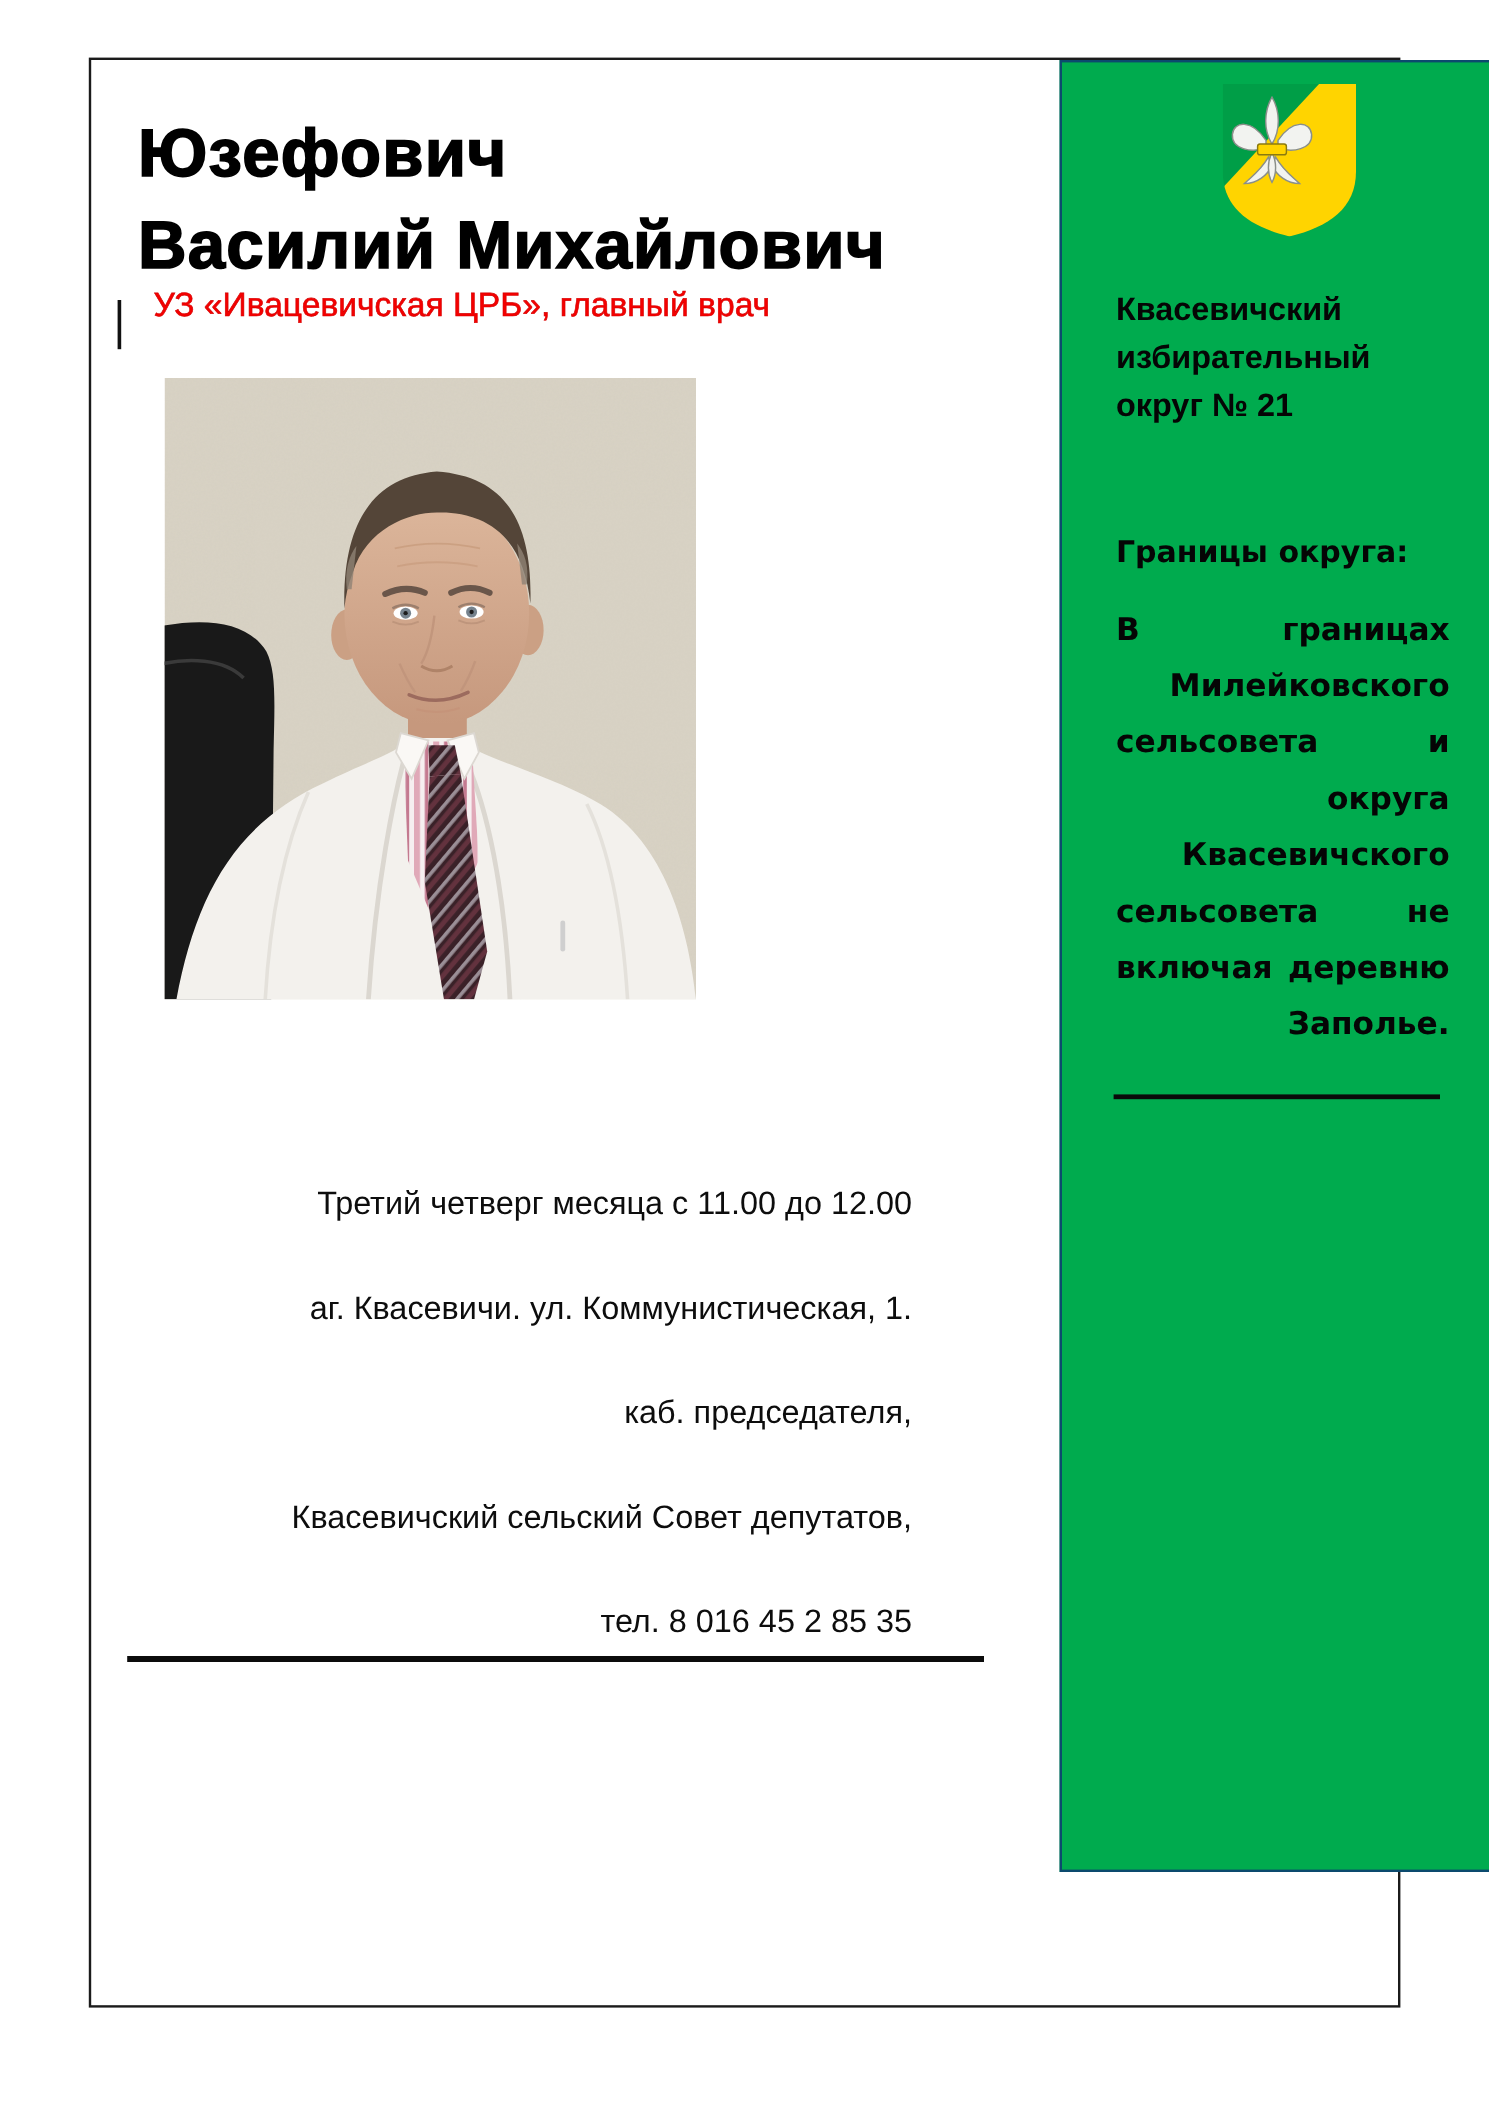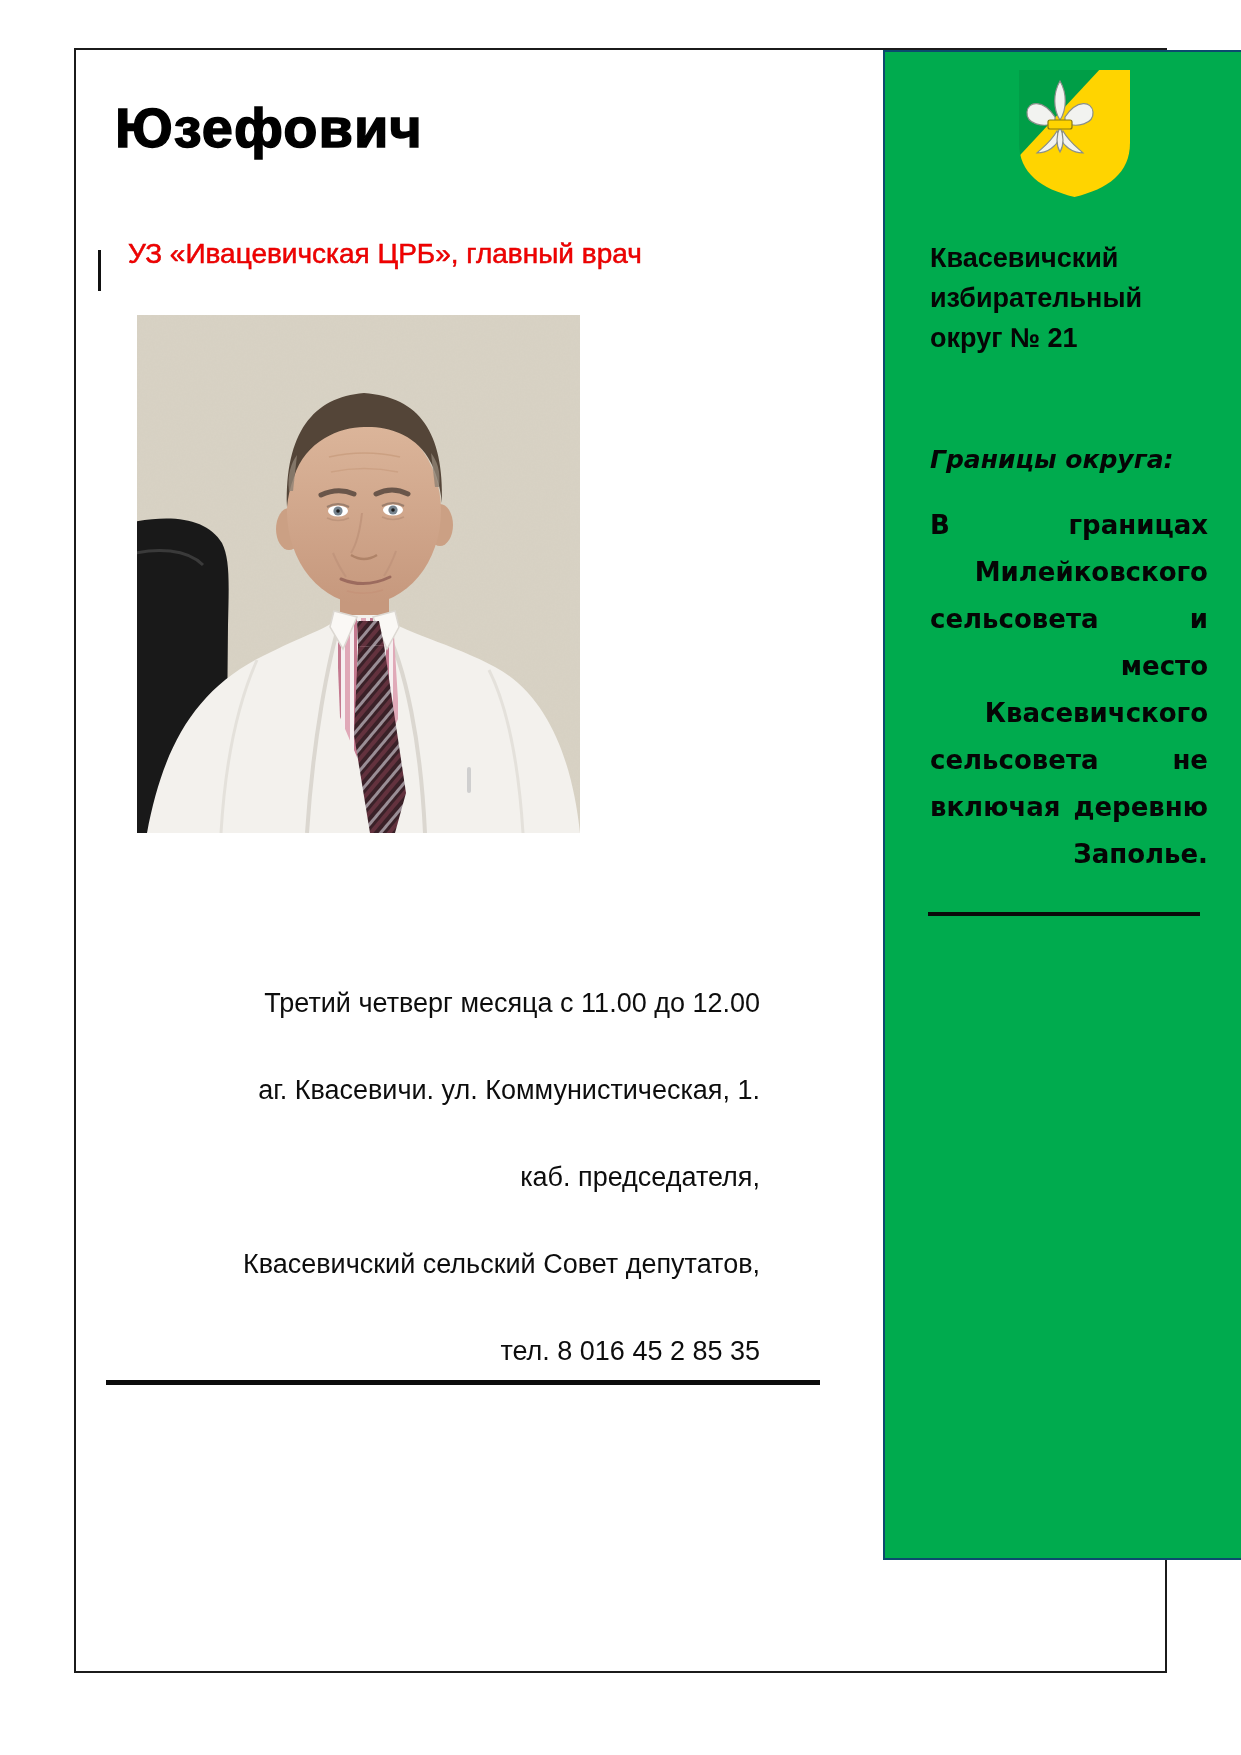--- a/index.html
+++ b/index.html
@@ -43,39 +43,40 @@
     position:absolute;left:883px;top:50px;width:371px;height:1510px;
     background:#00AB4E;border:2px solid #0c4a6e;box-sizing:border-box;
   }
   .shield{position:absolute;left:131px;top:15px;width:117px;height:133px;}
   .district{
     position:absolute;left:45px;top:186px;width:250px;
     font-weight:bold;font-size:27px;line-height:40px;color:#050505;
   }
   .borders-label{
     position:absolute;left:45px;top:393px;
-    font-family:"DejaVu Sans",sans-serif;font-weight:bold;font-size:25px;color:#050505;font-style:italic;
+    font-family:"DejaVu Sans",sans-serif;font-weight:bold;font-size:25px;color:#050505;
   }
   .borders-par{
     position:absolute;left:45px;top:458px;width:278px;
     font-family:"DejaVu Sans",sans-serif;font-weight:bold;font-size:26px;color:#050505;
   }
   .bline{height:47px;display:flex;justify-content:flex-end;}
   .bline.j{justify-content:space-between;}
   .sig-line{position:absolute;left:43px;top:860px;width:272px;height:3.5px;background:#0a0a0a;}
 </style>
 </head>
 <body>
 
 <div class="page">
 
   <div class="frame"></div>
 
   <div class="name">
     <div>Юзефович</div>
+    <div>Василий Михайлович</div>
   </div>
 
   <div class="rev-bar"></div>
   <div class="position">УЗ «Ивацевичская ЦРБ», главный врач</div>
 
   <div class="photo">
     <svg width="443" height="518" viewBox="0 0 443 518" xmlns="http://www.w3.org/2000/svg">
       <defs>
         <filter id="stucco" x="0" y="0" width="100%" height="100%">
           <feTurbulence type="fractalNoise" baseFrequency="0.55" numOctaves="2" result="n"></feTurbulence>
@@ -205,21 +206,21 @@
           <span>границах</span>
       </div>
       <div class="bline">
         <span>Милейковского</span>
       </div>
       <div class="bline j">
         <span>сельсовета</span>
           <span>и</span>
       </div>
       <div class="bline">
-        <span>место</span>
+        <span>округа</span>
       </div>
       <div class="bline">
         <span>Квасевичского</span>
       </div>
       <div class="bline j">
         <span>сельсовета</span>
           <span>не</span>
       </div>
       <div class="bline j">
         <span>включая</span>

